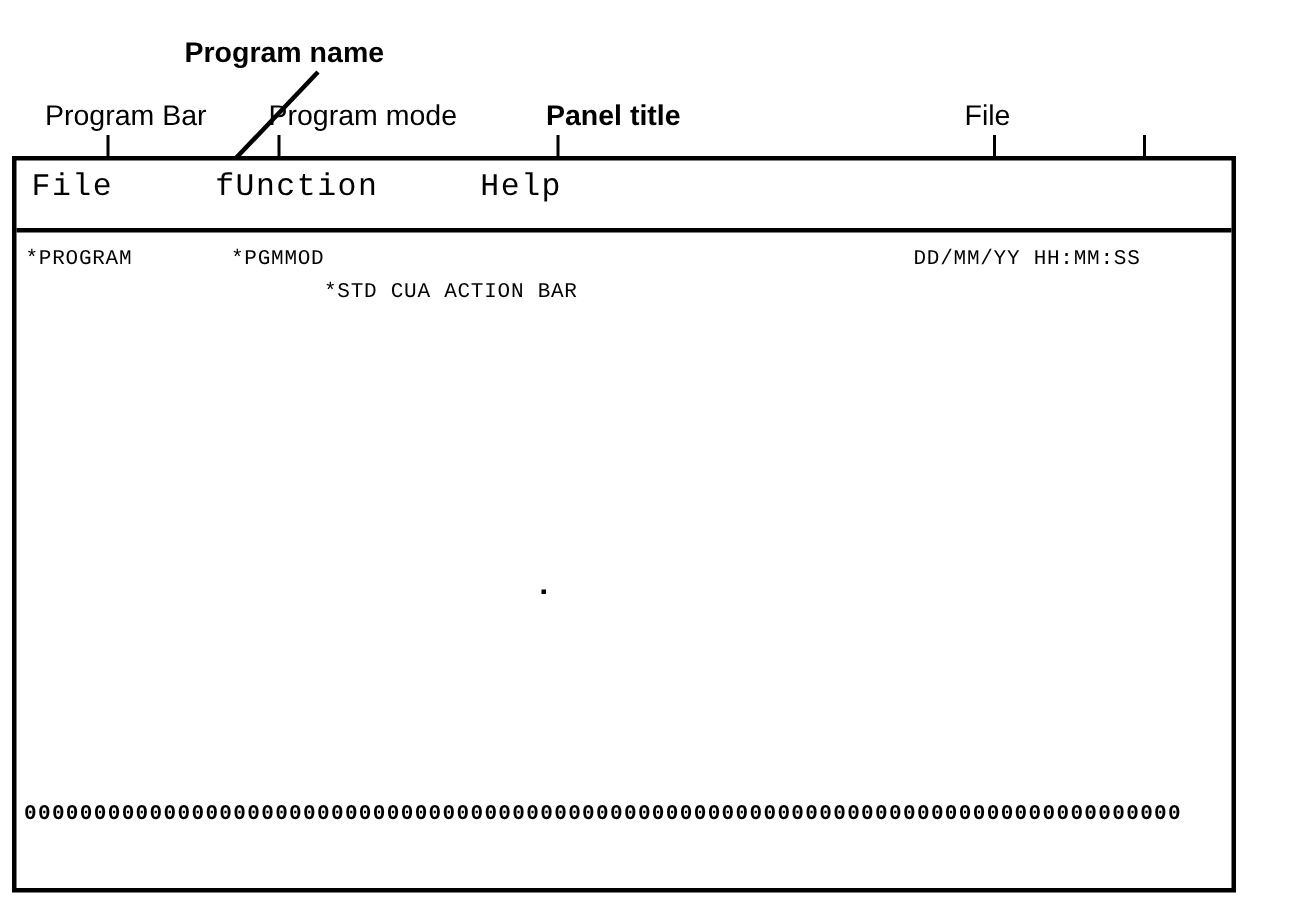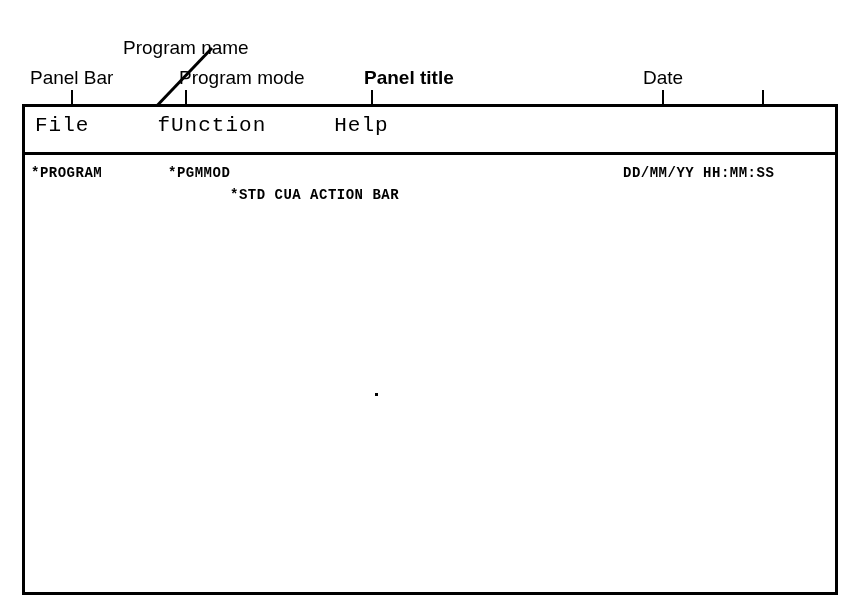--- a/index.html
+++ b/index.html
@@ -41,21 +41,21 @@
     border-top: 11px solid #000000;
   }
   .diag-wrap {
     position: absolute;
     pointer-events: none;
   }
 
   
   .panel {
     position: absolute;
-    left: 22px;
+    left: 8px;
     top: 104px;
     width: 816px;
     height: 491px;
     border: 3px solid #000000;
     box-sizing: border-box;
     background: #ffffff;
   }
   .actionbar-sep {
     position: absolute;
     left: 0;
@@ -76,21 +76,21 @@
     left: 0;
     top: 7px;
     width: 100%;
     font-size: 21px;
     letter-spacing: 1px;
     text-align: left;
     padding-left: 10px;
     box-sizing: border-box;
   }
   .row-bold {
-    font-weight: bold;
+    font-weight: normal;
     font-size: 14px;
     letter-spacing: 0.5px;
   }
   .row-program   { left: 6px;   top: 58px; }
   .row-pgmmod    { left: 108px; top: 58px; margin-left: 35px; }
   .row-datetime  { left: 598px; top: 58px; }
   .row-title     { left: 205px; top: 80px; }
   .row-zeros     { left: 5px;   top: 428px; font-size: 14px; letter-spacing: 0.9px; font-weight: bold; }
 
   .dot {
@@ -98,25 +98,25 @@
     left: 350px;
     top: 286px;
     width: 3px;
     height: 3px;
     background: #000000;
   }
 </style>
 </head>
 <body>
 
-<div class="callout" style="left:30px; top:67px;">Panel Bar</div>
-<div class="callout" style="left:123px; top:37px;">Program name</div>
+<div class="callout" style="left:30px; top:67px;">Program Bar</div>
+<div class="callout" style="left:123px; top:25px;font-weight:bold;">Program name</div>
 <div class="callout" style="left:179px; top:67px;">Program mode</div>
 <div class="callout" style="left:364px; top:67px;font-weight:bold;">Panel title</div>
-<div class="callout" style="left:643px; top:67px;">Date</div>
+<div class="callout" style="left:643px; top:67px;">File</div>
 <div class="callout" style="left:742px; top:67px;margin-top:38px;">Time</div>
 
 <div class="vline" style="left:71px; top:90px; height:18px;"></div>
 <div class="arrowhead" style="left:66px; top:105px;"></div>
 
 <div class="diag-wrap" style="left:85px; top:44px; width:130px; height:125px;">
   <svg width="130" height="125" viewBox="0 0 130 125" xmlns="http://www.w3.org/2000/svg">
     <line x1="127" y1="4" x2="25" y2="111" stroke="#000000" stroke-width="3"></line>
     <polygon points="18,118 40,104 31,95" fill="#000000"></polygon>
   </svg>
@@ -140,14 +140,15 @@
   <div class="actionbar-sep"></div>
 
   <div class="term row-bold row-program">*PROGRAM</div>
   <div class="term row-bold row-pgmmod">*PGMMOD</div>
   <div class="term row-bold row-datetime">DD/MM/YY HH:MM:SS</div>
 
   <div class="term row-bold row-title">*STD CUA ACTION BAR</div>
 
   <div class="dot"></div>
 
+  <div class="term row-zeros">00000000000000000000000000000000000000000000000000000000000000000000000000000000000</div>
 
 </div>
 
 </body></html>

